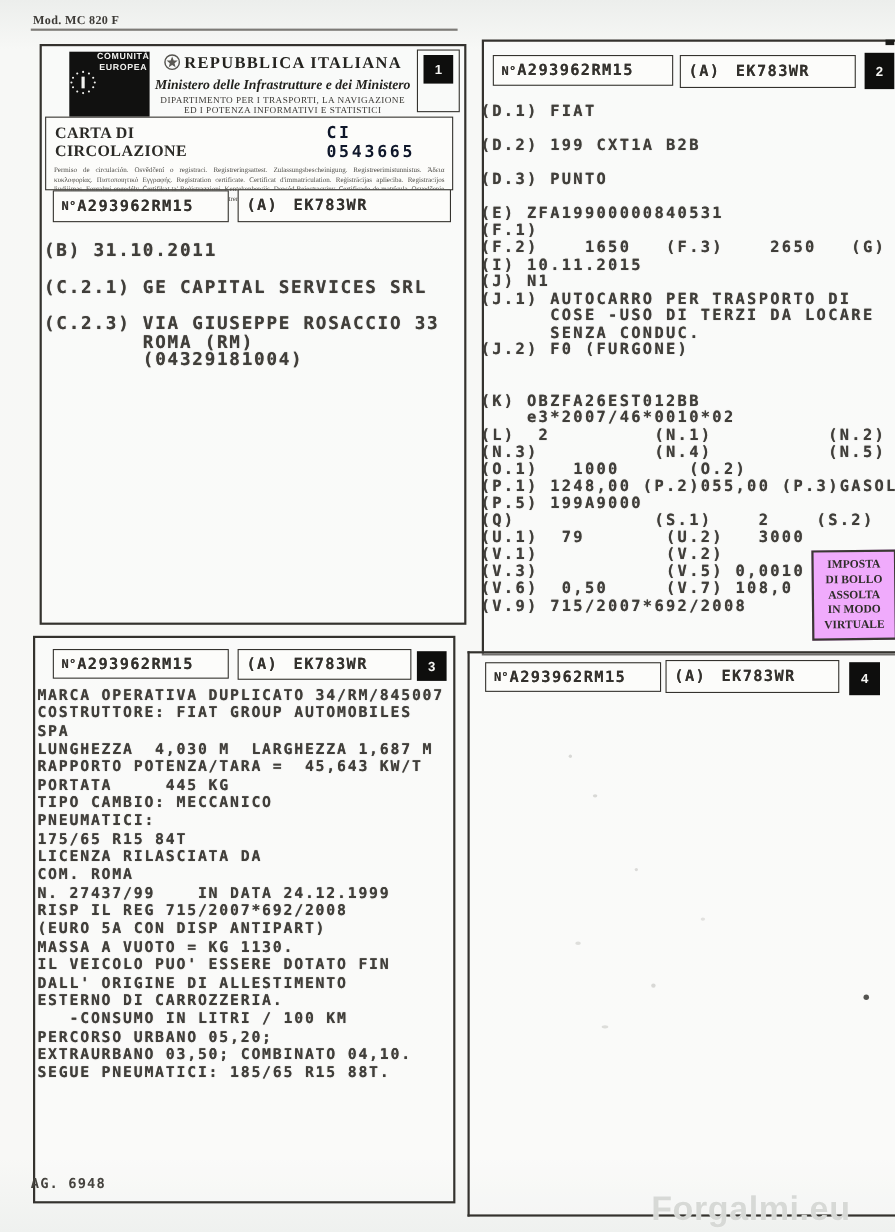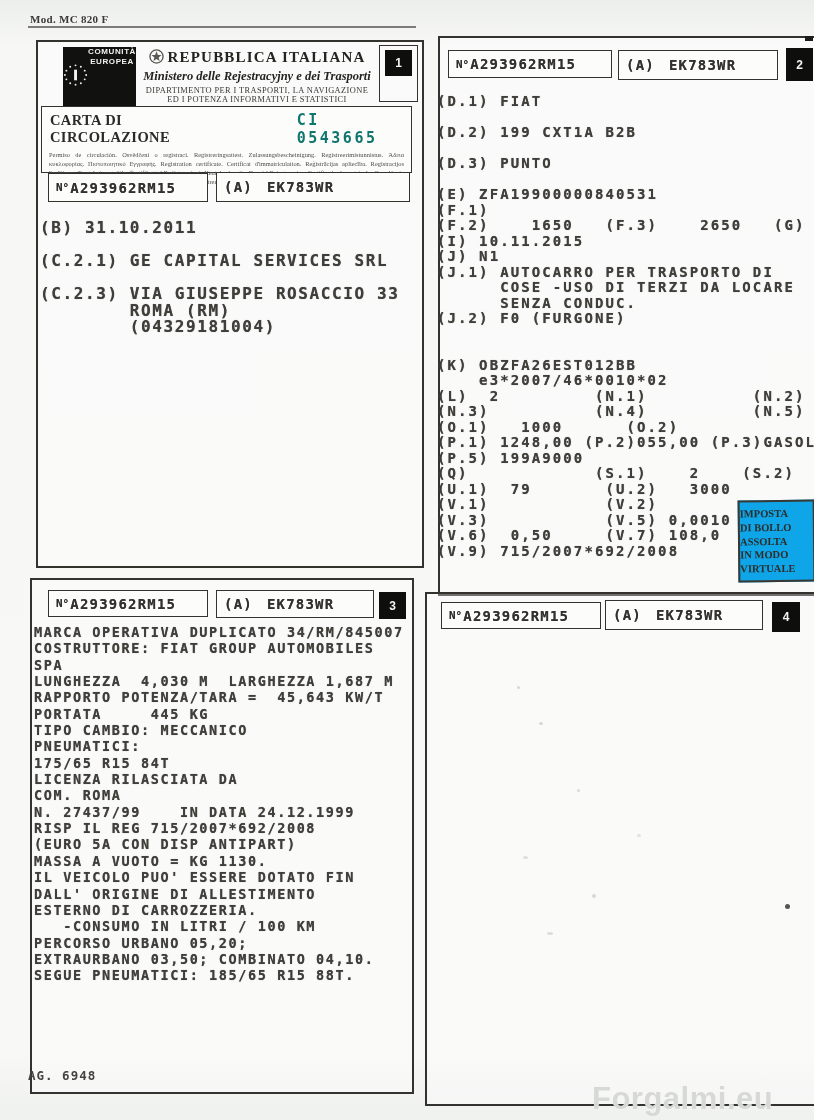--- a/index.html
+++ b/index.html
@@ -48,30 +48,30 @@
   .hdr-ministry{font:italic 700 12.5px "Liberation Serif",serif;margin-top:3px;white-space:nowrap;}
   .hdr-dept{font:400 8.4px "Liberation Serif",serif;letter-spacing:.4px;margin-top:2px;color:#3a3834;white-space:nowrap;}
   .badge-wrap{
     position:absolute;left:341px;top:3px;width:39px;height:57px;
     border:1.6px solid #34322e;box-sizing:border-box;
     display:flex;justify-content:center;align-items:flex-start;padding-top:4px;
   }
   .carta-box{position:absolute;left:3px;top:64px;width:371px;height:67px;border:1.6px solid #34322e;box-sizing:border-box;background:#fcfcfa;}
   .carta-row{display:flex;align-items:baseline;padding:4px 8px 0 8px;gap:28px;}
   .carta-title{font:700 14.5px "Liberation Serif",serif;color:#2b2a26;letter-spacing:.4px;}
-  .carta-serial{font:700 15px "DejaVu Sans Mono",monospace;color:#0f766e;letter-spacing:2.5px;margin-left:38px;}
+  .carta-serial{font:700 15px "DejaVu Sans Mono",monospace;color:#0f172a;letter-spacing:2.5px;margin-left:38px;}
   .carta-ml{
     padding:3px 7px 0 7px;font:400 6.4px "Liberation Serif",serif;color:#504e49;
     line-height:9.1px;text-align:justify;filter:blur(.3px);
   }
   
   .stamp{
     position:absolute;left:298px;top:462px;width:77px;height:82px;
-    border:2px solid #3a3833;background:#0ea5e9;box-sizing:border-box;
-    font:700 10.5px "Liberation Serif",serif;color:#2e2d29;text-align:left;
+    border:2px solid #3a3833;background:#f0abfc;box-sizing:border-box;
+    font:700 10.5px "Liberation Serif",serif;color:#2e2d29;text-align:center;
     line-height:13.8px;padding-top:5px;white-space:pre-line;transform:rotate(-.6deg);
   }
   
   .agency{position:absolute;left:28px;top:1068px;font:700 12.5px "DejaVu Sans Mono",monospace;color:#45433e;letter-spacing:1px;}
   .watermark{
     position:absolute;left:592px;top:1081px;font:700 31px "Liberation Sans",sans-serif;
     color:#d7d9d6;letter-spacing:.5px;text-shadow:0 0 1px #ffffff;
   }
   .tick-mark{position:absolute;background:#1c1c1a;}
 </style>
@@ -109,21 +109,21 @@
       </div>
     </div>
 
     <div class="hdr-block">
       <div class="hdr-republic">
         <svg width="15" height="15" viewBox="0 0 16 16">
           <circle cx="8" cy="8" r="7" fill="none" stroke="#55534e" stroke-width="1.4"></circle>
           <polygon points="8,2.5 9.5,6.3 13.4,6.5 10.3,9 11.3,12.9 8,10.7 4.7,12.9 5.7,9 2.6,6.5 6.5,6.3" fill="#5b5954"></polygon>
         </svg><span>REPUBBLICA ITALIANA</span>
       </div>
-      <div class="hdr-ministry">Ministero delle Rejestracyjny e dei Trasporti</div>
+      <div class="hdr-ministry">Ministero delle Infrastrutture e dei Ministero</div>
       <div class="hdr-dept">DIPARTIMENTO PER I TRASPORTI, LA NAVIGAZIONE</div>
       <div class="hdr-dept" style="margin-top:0;">ED I POTENZA INFORMATIVI E STATISTICI</div>
     </div>
 
     <div class="badge-wrap">
       <div class="numbox" style="position:static;width:27px;height:26px;">1</div>
     </div>
 
     <div class="carta-box">
       <div class="carta-row">

